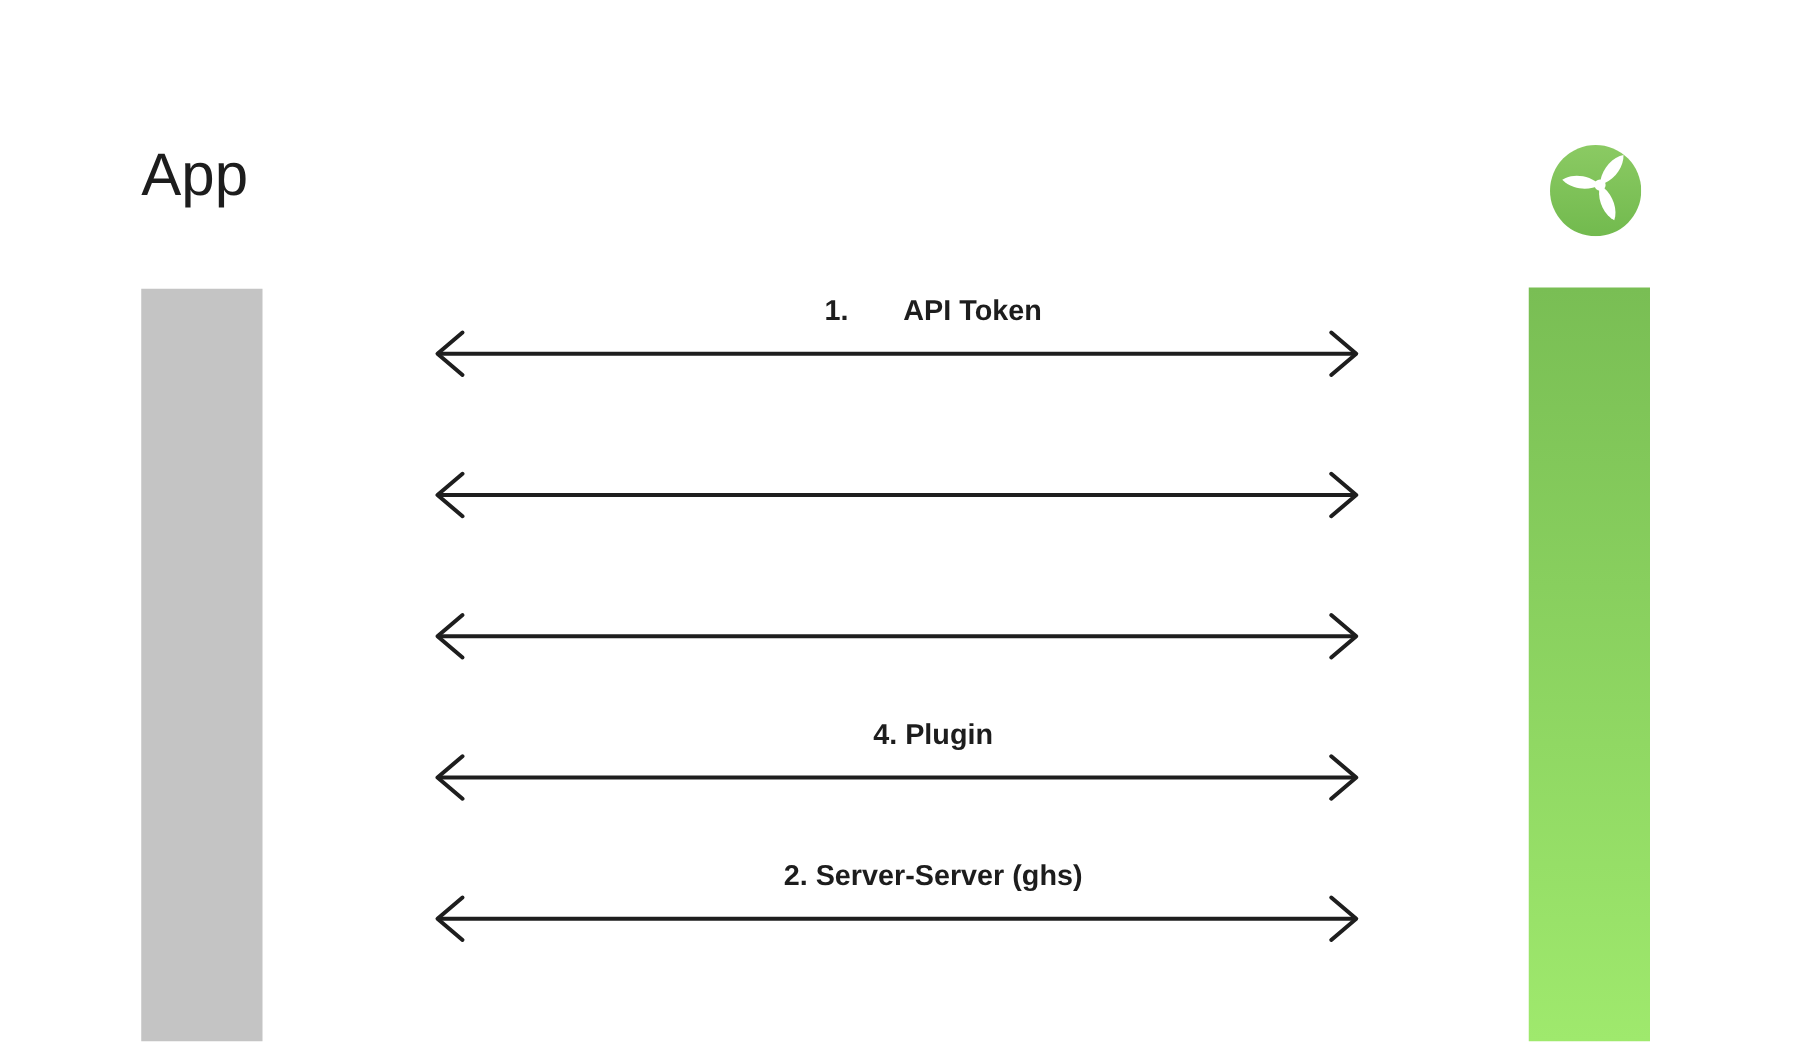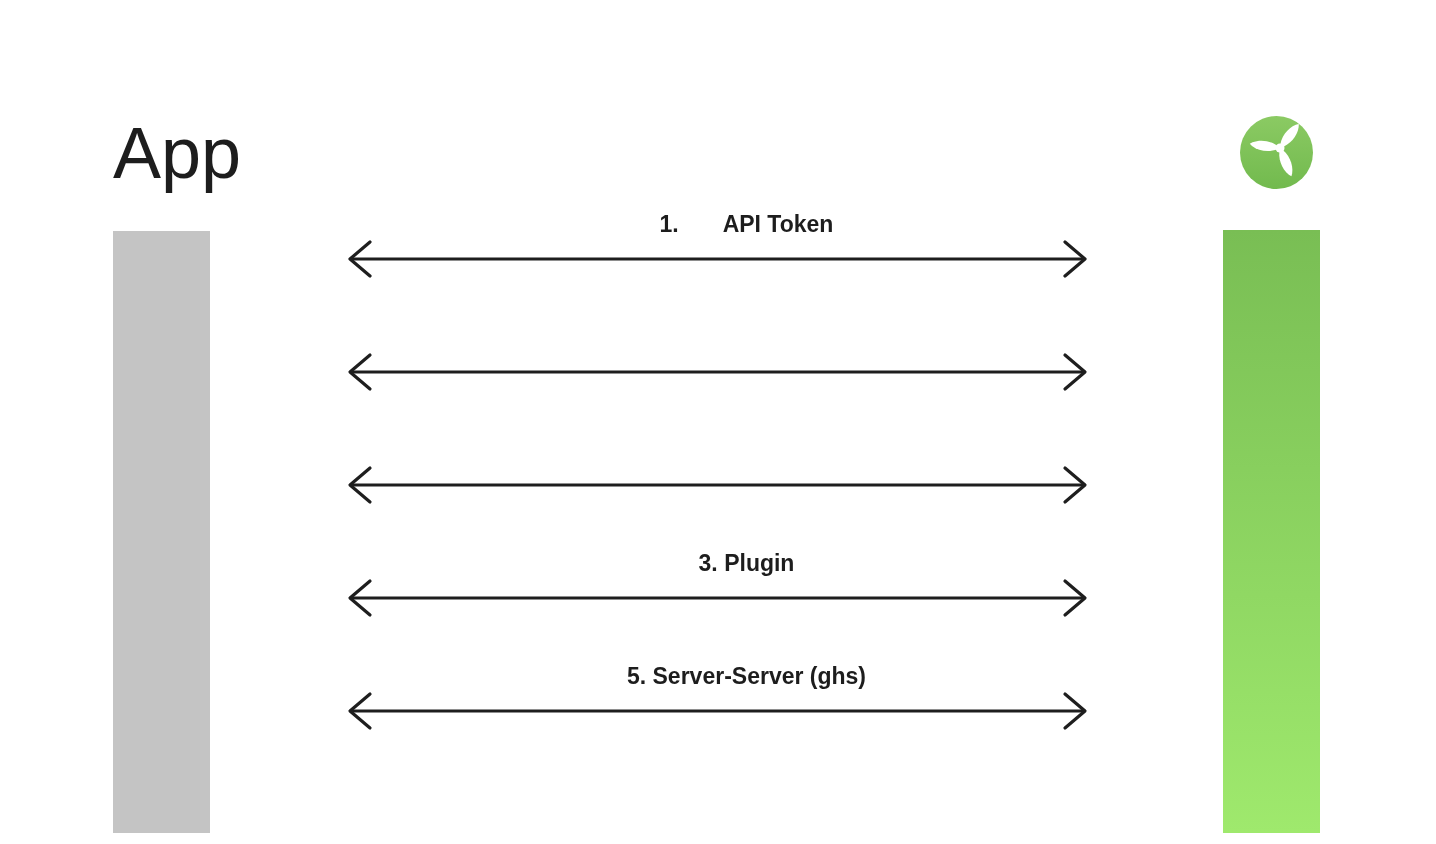--- a/index.html
+++ b/index.html
@@ -14,21 +14,21 @@
   body{
     width:1436px;height:844px;
     background:#ffffff;
     position:relative;
     overflow:hidden;
     font-family:"Liberation Sans","DejaVu Sans",sans-serif;
   }
   .app-title{
     position:absolute;
     left:113px;top:117px;
-    font-size:72px;
+    font-size:48px;
     font-weight:400;
     color:var(--ink);
     line-height:1;
   }
   .bar-left{
     position:absolute;
     left:113px;top:231px;
     width:97px;height:602px;
     background:var(--bar-gray);
   }
@@ -39,21 +39,21 @@
     background:linear-gradient(180deg,var(--green-top) 0%,var(--green-bottom) 100%);
   }
   .logo{
     position:absolute;
     left:1240px;top:116px;
     width:73px;height:73px;
   }
   .arrow-row{
     position:absolute;
     left:345px;
-    width:745px;height:70px;
+    width:745px;height:70px;margin-top:24px;
   }
   .arrow-row .lbl{
     position:absolute;
     left:0;top:0;width:100%;
     box-sizing:border-box;
     padding-left:58px;
     text-align:center;
     font-size:23px;
     font-weight:700;
     color:var(--ink);
@@ -114,28 +114,28 @@
 
 <div class="arrow-row" style="top:437px">
   <svg width="745" height="40" viewBox="0 0 745 40">
     <line x1="5" y1="20" x2="740" y2="20" stroke="#1e1e1e" stroke-width="3.2"></line>
     <polyline points="25,3 5,20 25,37" fill="none" stroke="#1e1e1e" stroke-width="3.2" stroke-linecap="round" stroke-linejoin="round"></polyline>
     <polyline points="720,3 740,20 720,37" fill="none" stroke="#1e1e1e" stroke-width="3.2" stroke-linecap="round" stroke-linejoin="round"></polyline>
   </svg>
 </div>
 
 <div class="arrow-row" style="top:550px">
-  <div class="lbl">3. Plugin</div>
+  <div class="lbl">4. Plugin</div>
   <svg width="745" height="40" viewBox="0 0 745 40">
     <line x1="5" y1="20" x2="740" y2="20" stroke="#1e1e1e" stroke-width="3.2"></line>
     <polyline points="25,3 5,20 25,37" fill="none" stroke="#1e1e1e" stroke-width="3.2" stroke-linecap="round" stroke-linejoin="round"></polyline>
     <polyline points="720,3 740,20 720,37" fill="none" stroke="#1e1e1e" stroke-width="3.2" stroke-linecap="round" stroke-linejoin="round"></polyline>
   </svg>
 </div>
 
 <div class="arrow-row" style="top:663px">
-  <div class="lbl">5. Server-Server (ghs)</div>
+  <div class="lbl">2. Server-Server (ghs)</div>
   <svg width="745" height="40" viewBox="0 0 745 40">
     <line x1="5" y1="20" x2="740" y2="20" stroke="#1e1e1e" stroke-width="3.2"></line>
     <polyline points="25,3 5,20 25,37" fill="none" stroke="#1e1e1e" stroke-width="3.2" stroke-linecap="round" stroke-linejoin="round"></polyline>
     <polyline points="720,3 740,20 720,37" fill="none" stroke="#1e1e1e" stroke-width="3.2" stroke-linecap="round" stroke-linejoin="round"></polyline>
   </svg>
 </div>
 
 </body></html>

